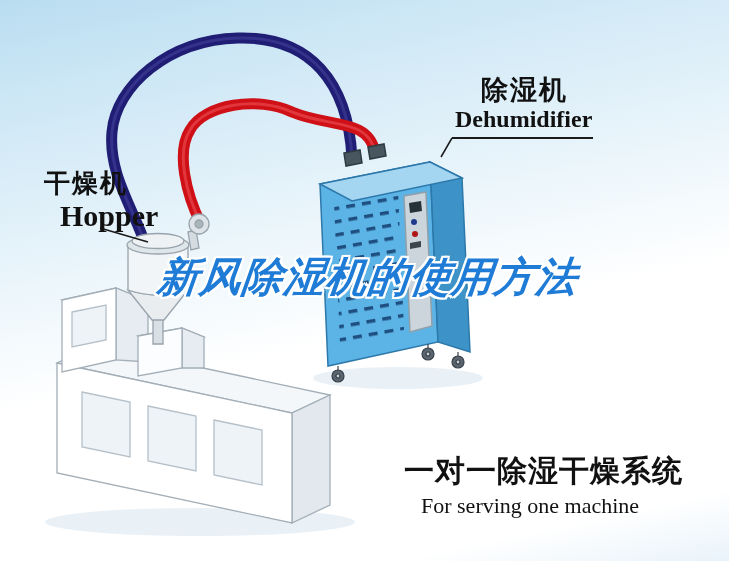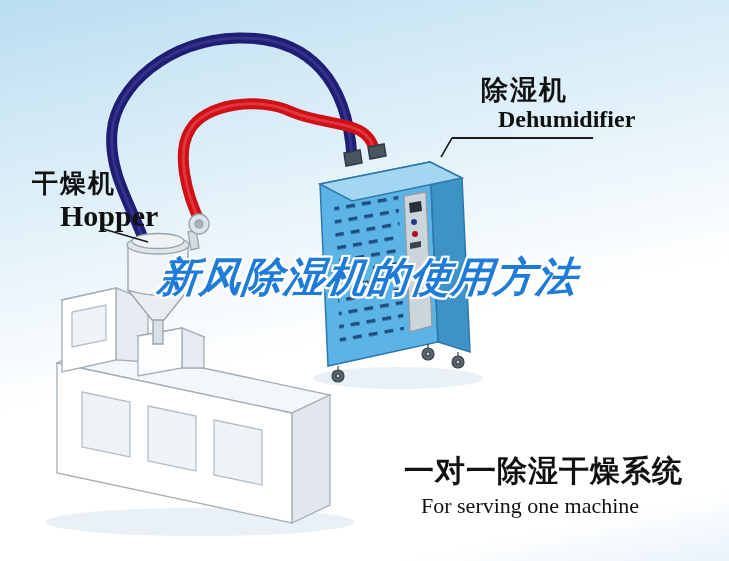--- a/index.html
+++ b/index.html
@@ -5,24 +5,24 @@
   html,body{margin:0;padding:0;}
   .stage{
     position:relative;width:729px;height:561px;overflow:hidden;
     background:linear-gradient(168deg,#b9ddf0 0%,#cfe8f6 16%,#e6f3fa 36%,#ffffff 58%,#ffffff 90%,#e9f3fa 100%);
     font-family:"Liberation Sans",sans-serif;
   }
   svg.illu{position:absolute;left:0;top:0;}
   .label{position:absolute;color:#111;white-space:nowrap;line-height:1;text-align:right;}
   .cn{font-weight:bold;font-family:"Liberation Sans",sans-serif;letter-spacing:2px;}
   .en{font-family:"Liberation Serif",serif;}
-  .dryer-cn{left:32px;top:170px;font-size:26px;}
+  .dryer-cn{left:44px;top:170px;font-size:26px;}
   .dryer-en{left:60px;top:201px;font-size:30px;font-weight:bold;}
   .dehum-cn{left:481px;top:77px;font-size:27px;}
-  .dehum-en{left:455px;top:107px;font-size:24px;font-weight:bold;margin-left:43px;}
+  .dehum-en{left:455px;top:107px;font-size:24px;font-weight:bold;}
   .sys-cn{left:404px;top:456px;font-size:30px;letter-spacing:1px;}
   .sys-en{left:421px;top:495px;font-size:22px;}
   .main-title{
     left:128px;top:257px;width:480px;text-align:center;
     font-size:41px;font-weight:bold;font-style:italic;letter-spacing:1px;
     color:#1e7bd6;transform:skewX(-6deg);
     text-shadow:-2px -2px 0 #fff,2px -2px 0 #fff,-2px 2px 0 #fff,2px 2px 0 #fff,
                 -2px 0 0 #fff,2px 0 0 #fff,0 -2px 0 #fff,0 2px 0 #fff;
   }
 </style>

